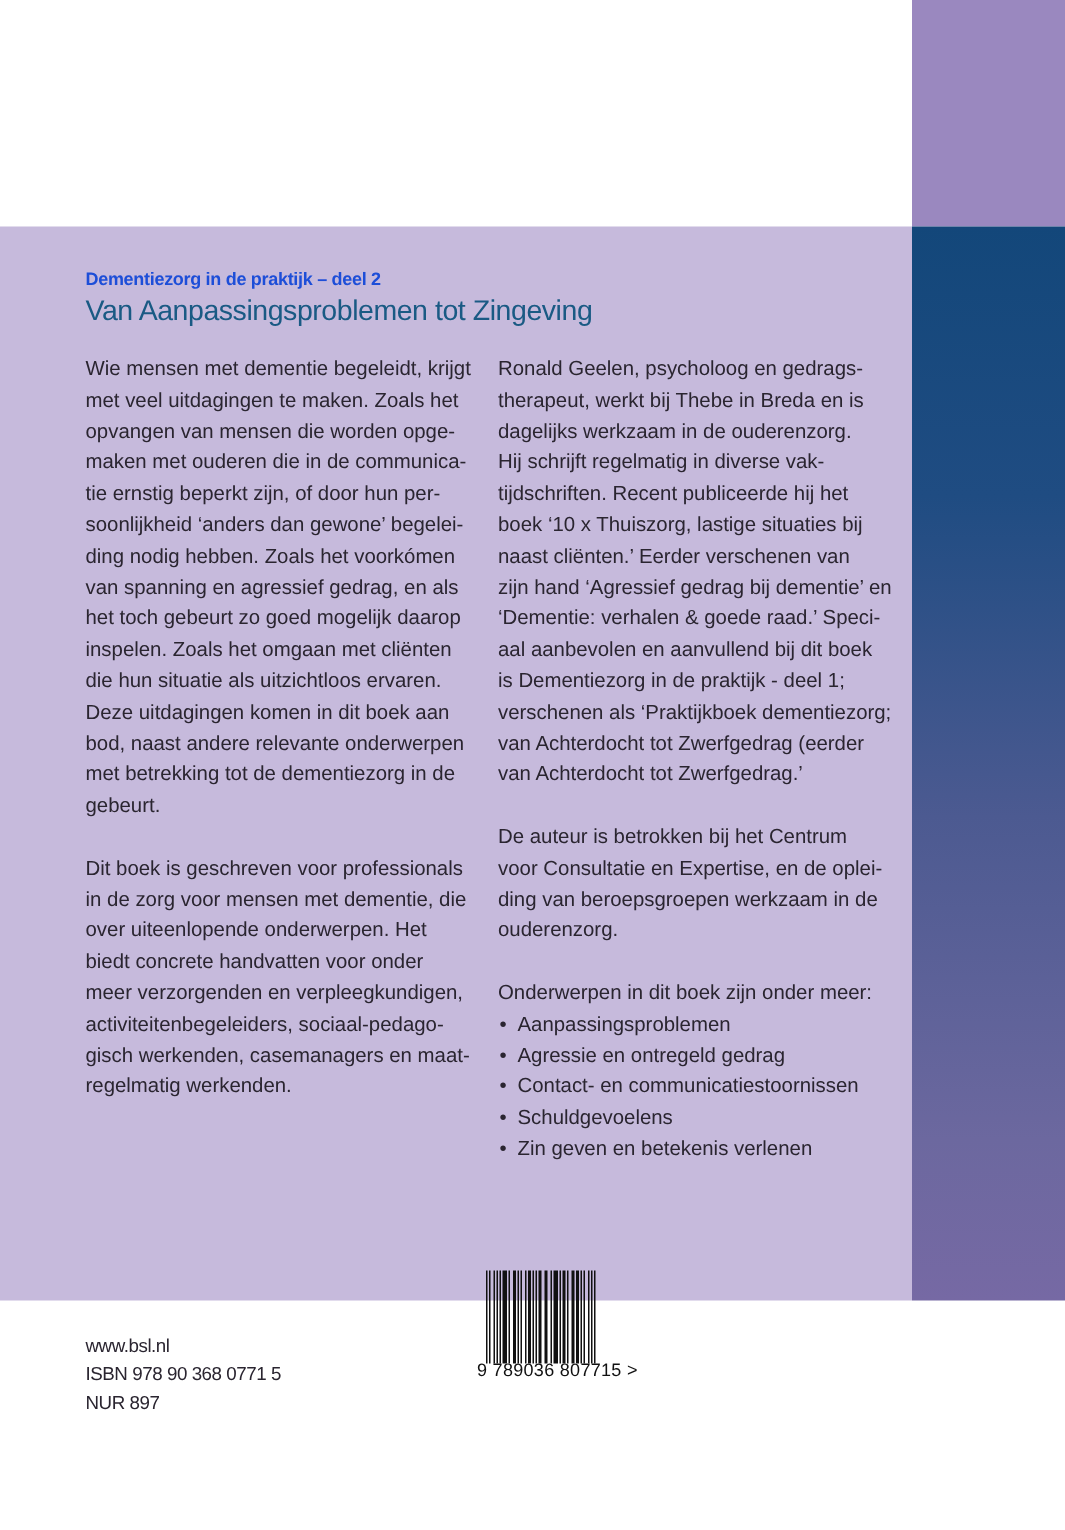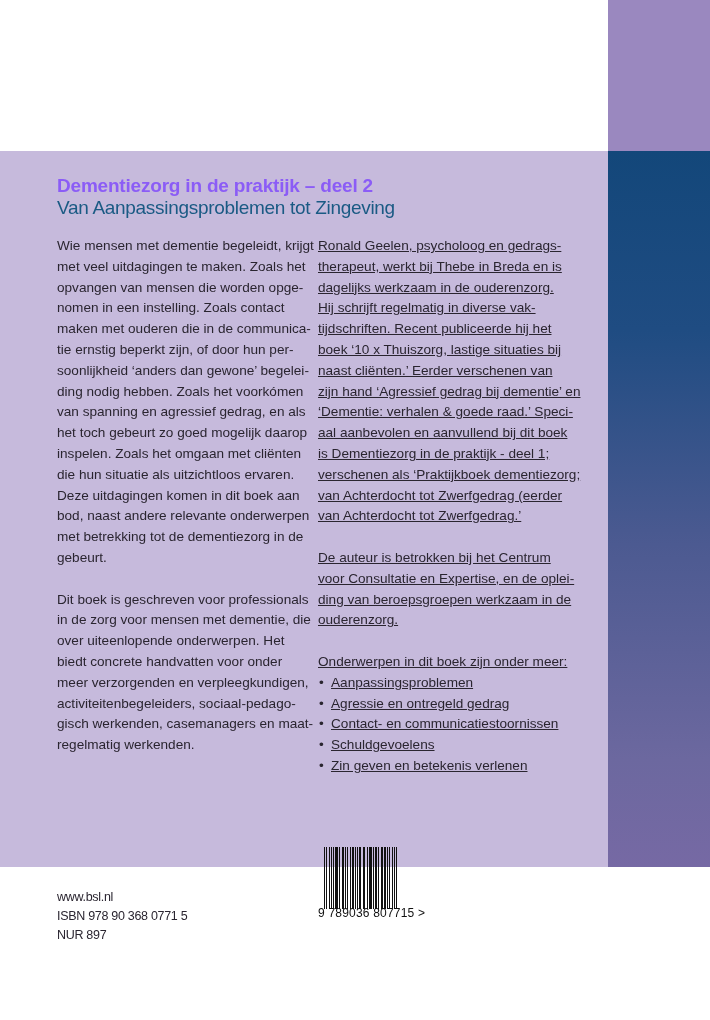--- a/index.html
+++ b/index.html
@@ -5,26 +5,26 @@
   * { margin: 0; padding: 0; box-sizing: border-box; }
   html, body { width: 710px; height: 1020px; background: #ffffff; overflow: hidden; }
   body { position: relative; font-family: "Liberation Sans", "DejaVu Sans", sans-serif; color: #2a2530; }
 
   .top-strip { position: absolute; left: 608px; top: 0; width: 102px; height: 151px; background: #9a88bf; }
   .panel { position: absolute; left: 0; top: 151px; width: 608px; height: 716px; background: #c6badc; }
   .side-strip { position: absolute; left: 608px; top: 151px; width: 102px; height: 716px;
     background: linear-gradient(to bottom, #13477a 0%, #1f4c82 25%, #4c5a91 55%, #6c689f 85%, #7669a4 100%); }
 
   .title-block { position: absolute; left: 57px; top: 175px; }
-  .title { font-size: 19px; font-weight: bold; color: #8b5cf6; line-height: 22px; letter-spacing: -0.2px; }
+  .title { font-size: 12px; font-weight: bold; color: #1d4ed8; line-height: 22px; letter-spacing: -0.2px; }
   .subtitle { font-size: 19px; color: #1a5a84; line-height: 22px; letter-spacing: -0.3px; }
 
   .col { position: absolute; top: 236px; font-size: 13.6px; line-height: 20.8px; color: #2a2530; }
   .col-left { left: 57px; width: 262px; }
-  .col-right { left: 318px; width: 282px; text-decoration: underline; }
+  .col-right { left: 332px; width: 282px; }
   .para { margin-bottom: 20.8px; }
   .line { display: block; white-space: nowrap; }
   .bullets { list-style: none; }
   .bullets li { position: relative; padding-left: 13px; white-space: nowrap; }
   .bullets li .dot { position: absolute; left: 1px; top: 0; }
 
   .footer-info { position: absolute; left: 57px; top: 888px; font-size: 12.5px; line-height: 19px; color: #2a2530; letter-spacing: -0.3px; }
 
   .barcode { position: absolute; left: 318px; top: 847px; width: 120px; height: 80px; }
   .bars { position: absolute; left: 6px; top: 0; width: 107px; height: 62px; display: flex; align-items: stretch; }
@@ -41,21 +41,20 @@
 <div class="title-block">
   <div class="title">Dementiezorg in de praktijk – deel 2</div>
   <div class="subtitle">Van Aanpassingsproblemen tot Zingeving</div>
 </div>
 
 <div class="col col-left">
   <div class="para">
       <span class="line">Wie mensen met dementie begeleidt, krijgt</span>
       <span class="line">met veel uitdagingen te maken. Zoals het</span>
       <span class="line">opvangen van mensen die worden opge-</span>
-      <span class="line">nomen in een instelling. Zoals contact</span>
       <span class="line">maken met ouderen die in de communica-</span>
       <span class="line">tie ernstig beperkt zijn, of door hun per-</span>
       <span class="line">soonlijkheid ‘anders dan gewone’ begelei-</span>
       <span class="line">ding nodig hebben. Zoals het voorkómen</span>
       <span class="line">van spanning en agressief gedrag, en als</span>
       <span class="line">het toch gebeurt zo goed mogelijk daarop</span>
       <span class="line">inspelen. Zoals het omgaan met cliënten</span>
       <span class="line">die hun situatie als uitzichtloos ervaren.</span>
       <span class="line">Deze uitdagingen komen in dit boek aan</span>
       <span class="line">bod, naast andere relevante onderwerpen</span>

